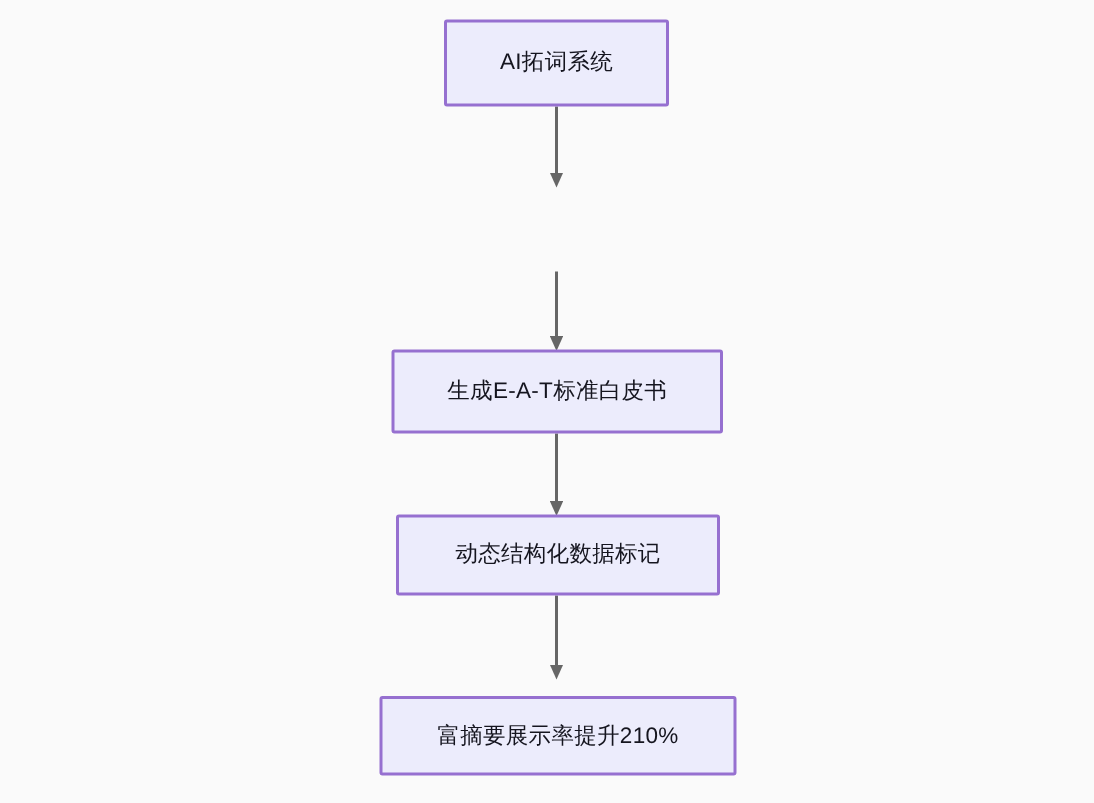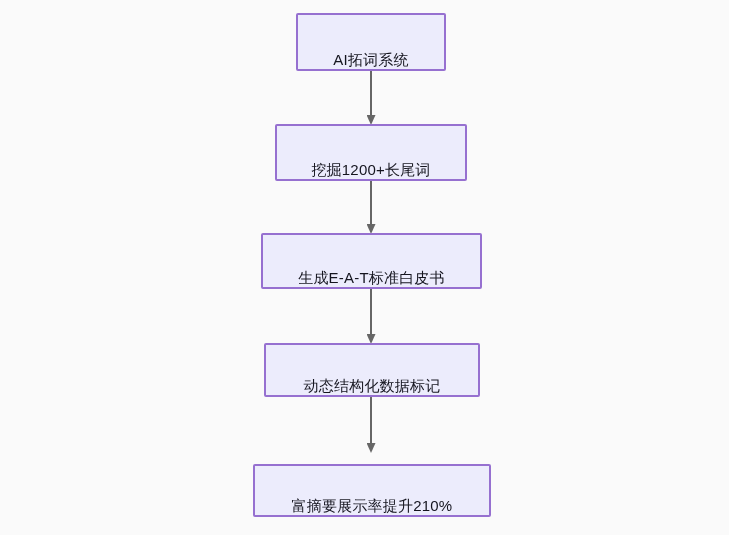--- a/index.html
+++ b/index.html
@@ -25,21 +25,21 @@
     width: 729px;
     height: 535px;
   }
   .node {
     position: absolute;
     box-sizing: border-box;
     background: #ececfc;
     border: 2px solid #9670d0;
     border-radius: 2px;
     display: flex;
-    align-items: flex-end;
+    align-items: center;
     justify-content: center;
     color: #15151f;
     font-size: 15px;
     line-height: 1.2;
     letter-spacing: 0.2px;
     white-space: nowrap;
     z-index: 2;
   }
   .node-label {
     display: block;
@@ -74,23 +74,20 @@
     </g>
     <g>
       <line x1="371" y1="397" x2="371" y2="444" stroke="#666666" stroke-width="2" marker-end="url(#arrowhead)"></line>
     </g>
   </svg>
 
   <div class="node" id="node-0">
     <span class="node-label">AI拓词系统</span>
   </div>
 
-  <div class="node" id="node-1">
-    <span class="node-label">挖掘1200+长尾词</span>
-  </div>
 
   <div class="node" id="node-2">
     <span class="node-label">生成E-A-T标准白皮书</span>
   </div>
 
   <div class="node" id="node-3">
     <span class="node-label">动态结构化数据标记</span>
   </div>
 
   <div class="node" id="node-4">

